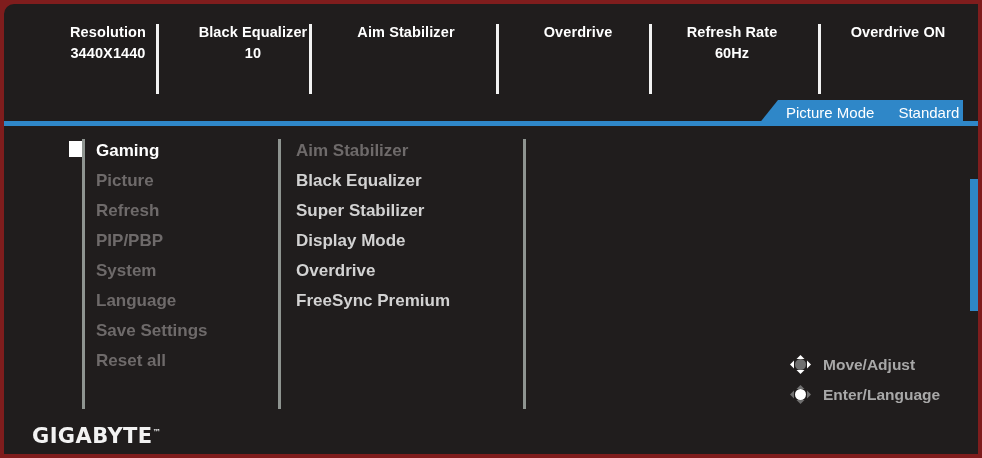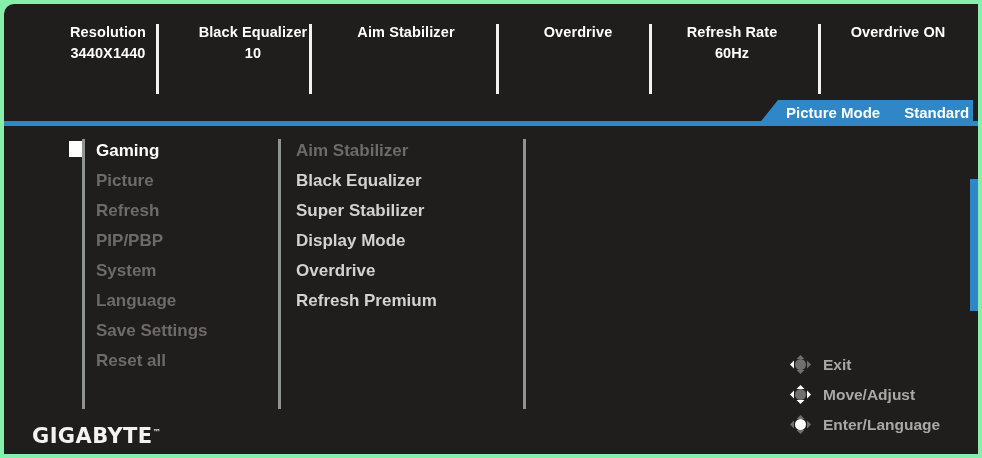--- a/index.html
+++ b/index.html
@@ -5,21 +5,21 @@
   html,body{margin:0;padding:0;background:#ffffff;}
   body{
     width:982px;height:458px;overflow:hidden;
     font-family:"Liberation Sans", sans-serif;
     -webkit-font-smoothing:antialiased;
   }
 
   
   #osd{
     position:absolute;left:0;top:0;width:982px;height:458px;
-    background:#86efac;
+    background:#7f1d1d;
   }
   .osd-body{
     position:absolute;left:4px;top:4px;width:974px;height:450px;
     background:#201d1d;
     border-radius:10px 0 0 0;
     overflow:hidden;
   }
 
   
   .statusbar{
@@ -33,21 +33,21 @@
   }
   .stat .v{display:block;}
   .vdiv{
     position:absolute;top:20px;width:3px;height:70px;background:#f2f2f2;
   }
 
   
   .ribbon{
     position:absolute;top:96px;left:754px;height:25px;
     display:flex;align-items:center;
-    color:#ffffff;font-weight:bold;font-size:15px;
+    color:#ffffff;font-weight:normal;font-size:15px;
     padding-left:28px;padding-right:4px;
     background:#2f87c8;
     clip-path:polygon(20px 0, 100% 0, 100% 100%, 0 100%);
   }
   .ribbon .pm-label{margin-right:24px;}
   .ribbon .pm-value{}
 
   
   .bluerule{
     position:absolute;left:0;top:117px;width:974px;height:5px;
@@ -185,40 +185,30 @@
         <div class="menu-item">Save Settings</div>
         <div class="menu-item">Reset all</div>
       </div>
 
       <div class="col2">
         <div class="menu-item dim">Aim Stabilizer</div>
         <div class="menu-item">Black Equalizer</div>
         <div class="menu-item">Super Stabilizer</div>
         <div class="menu-item">Display Mode</div>
         <div class="menu-item">Overdrive</div>
-        <div class="menu-item">Refresh Premium</div>
+        <div class="menu-item">FreeSync Premium</div>
       </div>
 
     </div>
 
     <div class="scroll-track"></div>
     <div class="scroll-thumb"></div>
 
     <div class="hints">
 
-      <div class="hint">
-        <svg class="joy" viewBox="0 0 46 42">
-          <path d="M23 2 L31 10 L15 10 Z" fill="#6f6f6f"></path>
-          <path d="M23 40 L31 32 L15 32 Z" fill="#6f6f6f"></path>
-          <path d="M44 21 L36 29 L36 13 Z" fill="#6f6f6f"></path>
-          <path d="M2 21 L10 29 L10 13 Z" fill="#ffffff"></path>
-          <circle cx="23" cy="21" r="11" fill="#6f6f6f"></circle>
-        </svg>
-        <span class="label">Exit</span>
-      </div>
 
       <div class="hint">
         <svg class="joy" viewBox="0 0 46 42">
           <path d="M23 2 L31 10 L15 10 Z" fill="#ffffff"></path>
           <path d="M23 40 L31 32 L15 32 Z" fill="#ffffff"></path>
           <path d="M44 21 L36 29 L36 13 Z" fill="#ffffff"></path>
           <path d="M2 21 L10 29 L10 13 Z" fill="#ffffff"></path>
           <circle cx="23" cy="21" r="11" fill="#6f6f6f"></circle>
         </svg>
         <span class="label">Move/Adjust</span>

